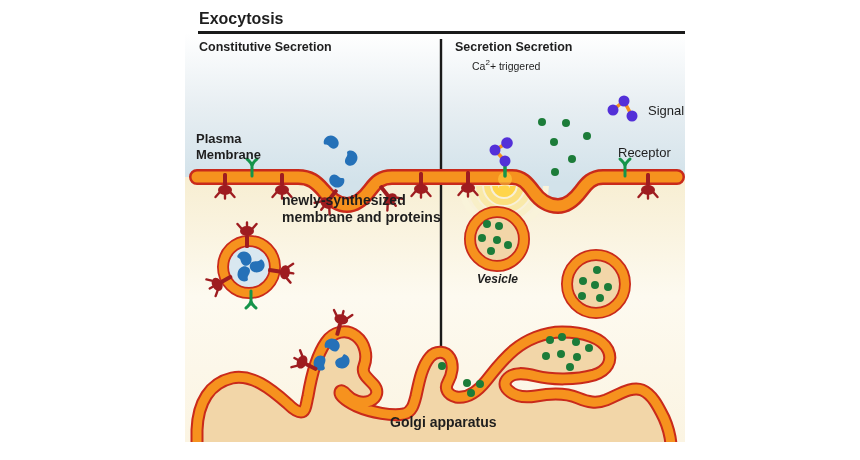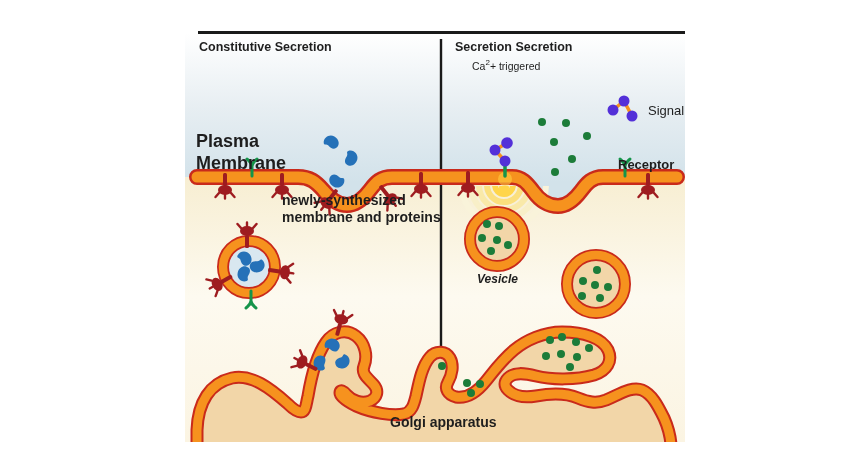--- a/index.html
+++ b/index.html
@@ -13,24 +13,24 @@
         font-family:"Liberation Sans", sans-serif;color:var(--text-dark);}
   svg{position:absolute;left:0;top:0;}
   .lbl{position:absolute;white-space:pre-line;line-height:1.22;}
   .title{left:199px;top:9px;font-size:16px;font-weight:700;}
   .rule{position:absolute;left:198px;top:31px;width:487px;height:3px;background:var(--divider-black);}
   .heading{font-size:12.5px;font-weight:700;}
   .h-left{left:199px;top:40px;text-align:center;}
   .h-right{left:455px;top:40px;}
   .ca-note{position:absolute;left:472px;top:58px;font-size:10.5px;font-weight:400;}
   .ca-note sup{font-size:8px;}
-  .plasma{left:196px;top:131px;font-size:18px;font-weight:600;}
+  .plasma{left:196px;top:131px;font-size:13px;font-weight:600;}
   .newly{left:282px;top:192px;font-size:14px;font-weight:600;}
   .signal-lbl{left:648px;top:103px;font-size:13px;font-weight:400;}
-  .receptor-lbl{left:618px;top:145px;font-size:13px;font-weight:700;margin-top:12px;}
+  .receptor-lbl{left:618px;top:145px;font-size:13px;font-weight:400;}
   .vesicle-lbl{left:477px;top:272px;font-size:12px;font-weight:600;font-style:italic;}
   .golgi-lbl{left:390px;top:414px;font-size:14px;font-weight:700;}
 
   
   .mem-red{stroke:var(--membrane-outline);fill:none;stroke-linecap:round;stroke-linejoin:round;}
   .mem-orange{stroke:var(--membrane-orange);fill:none;stroke-linecap:round;stroke-linejoin:round;}
   .golgi-fill{fill:var(--organelle-tan);}
   .tan-fill{fill:var(--organelle-tan);}
   .blue-int{fill:var(--vesicle-blue-interior);}
   .dot{fill:var(--cargo-green);}
@@ -222,20 +222,21 @@
       <line class="sig-link" x1="505" y1="161" x2="495" y2="150"></line>
       <line class="sig-link" x1="495" y1="150" x2="507" y2="143"></line>
       <circle class="sig" cx="505" cy="161" r="5.5"></circle>
       <circle class="sig" cx="495" cy="150" r="5.5"></circle>
       <circle class="sig" cx="507" cy="143" r="5.8"></circle>
     </g>
 
     <rect x="0" y="442" width="860" height="18" fill="#ffffff"></rect>
   </svg>
 
+  <div class="lbl title">Exocytosis</div>
   <div class="rule"></div>
   <div class="lbl heading h-left">Constitutive Secretion</div>
   <div class="lbl heading h-right">Secretion Secretion</div>
   <div class="ca-note"><span>Ca</span><sup>2</sup><span>+ triggered</span></div>
   <div class="lbl plasma">Plasma
 Membrane</div>
   <div class="lbl newly">newly-synthesized
 membrane and proteins</div>
   <div class="lbl signal-lbl">Signal</div>
   <div class="lbl receptor-lbl">Receptor</div>

